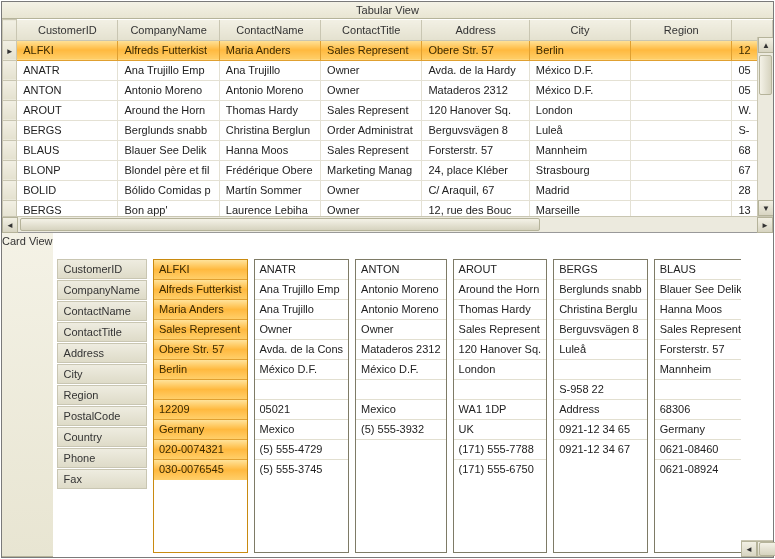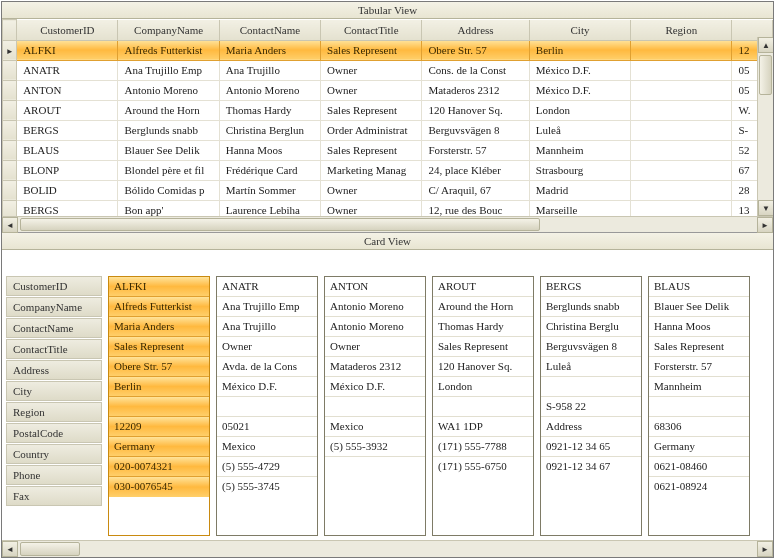--- a/index.html
+++ b/index.html
@@ -14,21 +14,20 @@
     overflow: hidden;
   }
   .outer {
     border: 1px solid #7a7a7a;
     width: 773px;
     height: 557px;
     margin: 1px;
     background: #fff;
     display: flex;
     flex-direction: column;
-    font-family: Liberation Serif, serif;
   }
   .panel-title {
     background: linear-gradient(#f4f2e6, #e8e5d2);
     border-bottom: 1px solid #b5b39a;
     text-align: center;
     padding: 2px 0;
     font-size: 11px;
     color: #333;
   }
   
@@ -120,21 +119,21 @@
   .hscroll .thumb {
     position:absolute; top:1px; bottom:1px; left:2px; width:520px;
     background: linear-gradient(#f4f2e7,#d6d3bf);
     border:1px solid #b5b39a; border-radius:2px;
   }
 
   
   .card-outer {
     flex: 1;
     display: flex;
-    flex-direction: column;
+    flex-direction: row;
   }
   .card-area {
     flex: 1;
     padding: 26px 4px 4px 4px;
     display: flex;
     gap: 6px;
     overflow: hidden;
   }
   .labels-col {
     width: 96px;
@@ -235,21 +234,21 @@
               <td>Berlin</td>
               <td></td>
               <td>12</td>
             </tr>
             <tr>
               <td class="row-indicator"></td>
               <td>ANATR</td>
               <td>Ana Trujillo Emp</td>
               <td>Ana Trujillo</td>
               <td>Owner</td>
-              <td>Cons. de la Const</td>
+              <td>Avda. de la Hardy</td>
               <td>México D.F.</td>
               <td></td>
               <td>05</td>
             </tr>
             <tr>
               <td class="row-indicator"></td>
               <td>ANTON</td>
               <td>Antonio Moreno</td>
               <td>Antonio Moreno</td>
               <td>Owner</td>
@@ -282,27 +281,27 @@
             </tr>
             <tr>
               <td class="row-indicator"></td>
               <td>BLAUS</td>
               <td>Blauer See Delik</td>
               <td>Hanna Moos</td>
               <td>Sales Represent</td>
               <td>Forsterstr. 57</td>
               <td>Mannheim</td>
               <td></td>
-              <td>52</td>
+              <td>68</td>
             </tr>
             <tr>
               <td class="row-indicator"></td>
               <td>BLONP</td>
               <td>Blondel père et fil</td>
-              <td>Frédérique Card</td>
+              <td>Frédérique Obere</td>
               <td>Marketing Manag</td>
               <td>24, place Kléber</td>
               <td>Strasbourg</td>
               <td></td>
               <td>67</td>
             </tr>
             <tr>
               <td class="row-indicator"></td>
               <td>BOLID</td>
               <td>Bólido Comidas p</td>
@@ -400,20 +399,21 @@
         </div>
         <div class="card">
           <div class="cell">AROUT</div>
           <div class="cell">Around the Horn</div>
           <div class="cell">Thomas Hardy</div>
           <div class="cell">Sales Represent</div>
           <div class="cell">120 Hanover Sq.</div>
           <div class="cell">London</div>
           <div class="cell"></div>
           <div class="cell">WA1 1DP</div>
+          <div class="cell">UK</div>
           <div class="cell">(171) 555-7788</div>
           <div class="cell">(171) 555-6750</div>
         </div>
         <div class="card">
           <div class="cell">BERGS</div>
           <div class="cell">Berglunds snabb</div>
           <div class="cell">Christina Berglu</div>
           <div class="cell">Berguvsvägen  8</div>
           <div class="cell">Luleå</div>
           <div class="cell"></div>

